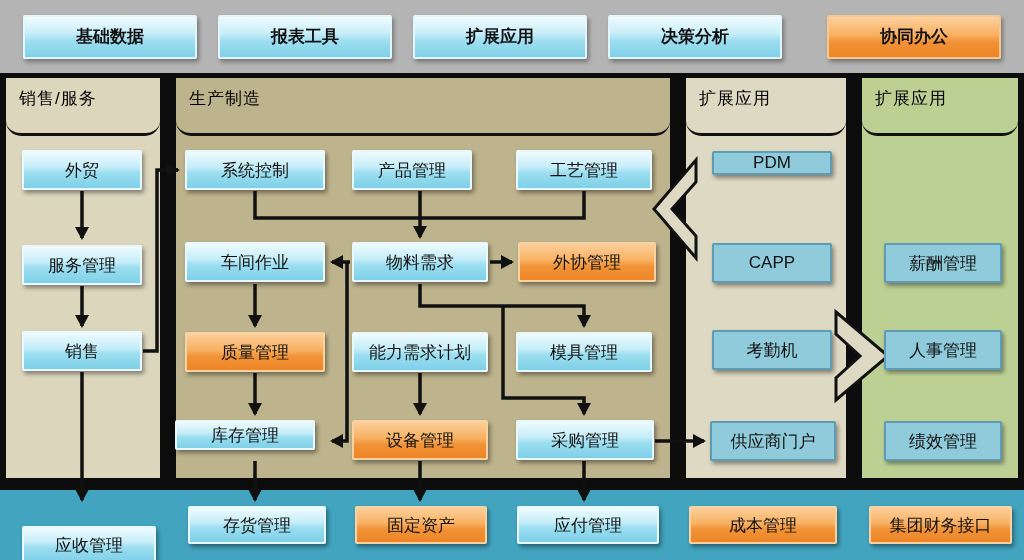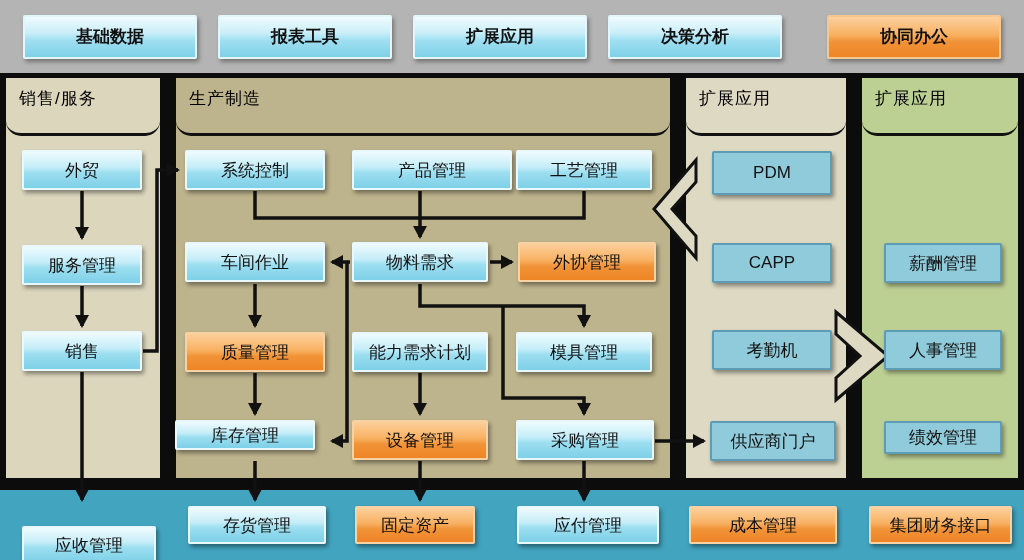--- a/index.html
+++ b/index.html
@@ -95,41 +95,41 @@
     </g>
     <polygon points="696,160 654,209 696,258 696,236 672,209 696,182" fill="#ded9c2" stroke="#111" stroke-width="3"></polygon>
     <polygon points="836,312 888,356 836,400 836,378 860,356 836,334" fill="#ded9c2" stroke="#111" stroke-width="3"></polygon>
   </svg>
 
   <div class="node glossy-blue" style="left:22px;top:150px;width:120px;height:40px">外贸</div>
   <div class="node glossy-blue" style="left:22px;top:245px;width:120px;height:40px">服务管理</div>
   <div class="node glossy-blue" style="left:22px;top:331px;width:120px;height:40px">销售</div>
 
   <div class="node glossy-blue" style="left:185px;top:150px;width:140px;height:40px">系统控制</div>
-  <div class="node glossy-blue" style="left:352px;top:150px;width:160px;height:40px">产品管理</div>
+  <div class="node glossy-blue" style="left:352px;top:150px;width:120px;height:40px">产品管理</div>
   <div class="node glossy-blue" style="left:516px;top:150px;width:136px;height:40px">工艺管理</div>
   <div class="node glossy-blue" style="left:185px;top:242px;width:140px;height:40px">车间作业</div>
   <div class="node glossy-blue" style="left:352px;top:242px;width:136px;height:40px">物料需求</div>
   <div class="node glossy-orange" style="left:518px;top:242px;width:138px;height:40px">外协管理</div>
   <div class="node glossy-orange" style="left:185px;top:332px;width:140px;height:40px">质量管理</div>
   <div class="node glossy-blue" style="left:352px;top:332px;width:136px;height:40px">能力需求计划</div>
   <div class="node glossy-blue" style="left:516px;top:332px;width:136px;height:40px">模具管理</div>
   <div class="node glossy-blue" style="left:175px;top:420px;width:140px;height:30px">库存管理</div>
   <div class="node glossy-blue" style="left:516px;top:420px;width:138px;height:40px">采购管理</div>
   <div class="node glossy-orange" style="left:352px;top:420px;width:136px;height:40px">设备管理</div>
 
-  <div class="node flat-blue" style="left:712px;top:151px;width:120px;height:44px">PDM</div>
+  <div class="node flat-blue" style="left:712px;top:151px;width:120px;height:24px">PDM</div>
   <div class="node flat-blue" style="left:712px;top:243px;width:120px;height:40px">CAPP</div>
   <div class="node flat-blue" style="left:712px;top:330px;width:120px;height:40px">考勤机</div>
   <div class="node flat-blue" style="left:710px;top:421px;width:126px;height:40px">供应商门户</div>
 
   <div class="node flat-blue" style="left:884px;top:243px;width:118px;height:40px">薪酬管理</div>
   <div class="node flat-blue" style="left:884px;top:330px;width:118px;height:40px">人事管理</div>
-  <div class="node flat-blue" style="left:884px;top:421px;width:118px;height:33px">绩效管理</div>
+  <div class="node flat-blue" style="left:884px;top:421px;width:118px;height:40px">绩效管理</div>
 
   <div class="node glossy-blue" style="left:22px;top:526px;width:134px;height:38px">应收管理</div>
   <div class="node glossy-blue" style="left:188px;top:506px;width:138px;height:38px">存货管理</div>
-  <div class="node glossy-orange" style="left:355px;top:506px;width:120px;height:38px">固定资产</div>
+  <div class="node glossy-orange" style="left:355px;top:506px;width:132px;height:38px">固定资产</div>
   <div class="node glossy-blue" style="left:517px;top:506px;width:142px;height:38px">应付管理</div>
   <div class="node glossy-orange" style="left:689px;top:506px;width:148px;height:38px">成本管理</div>
   <div class="node glossy-orange" style="left:869px;top:506px;width:143px;height:38px">集团财务接口</div>
 
 </div>
 
 </body></html>

